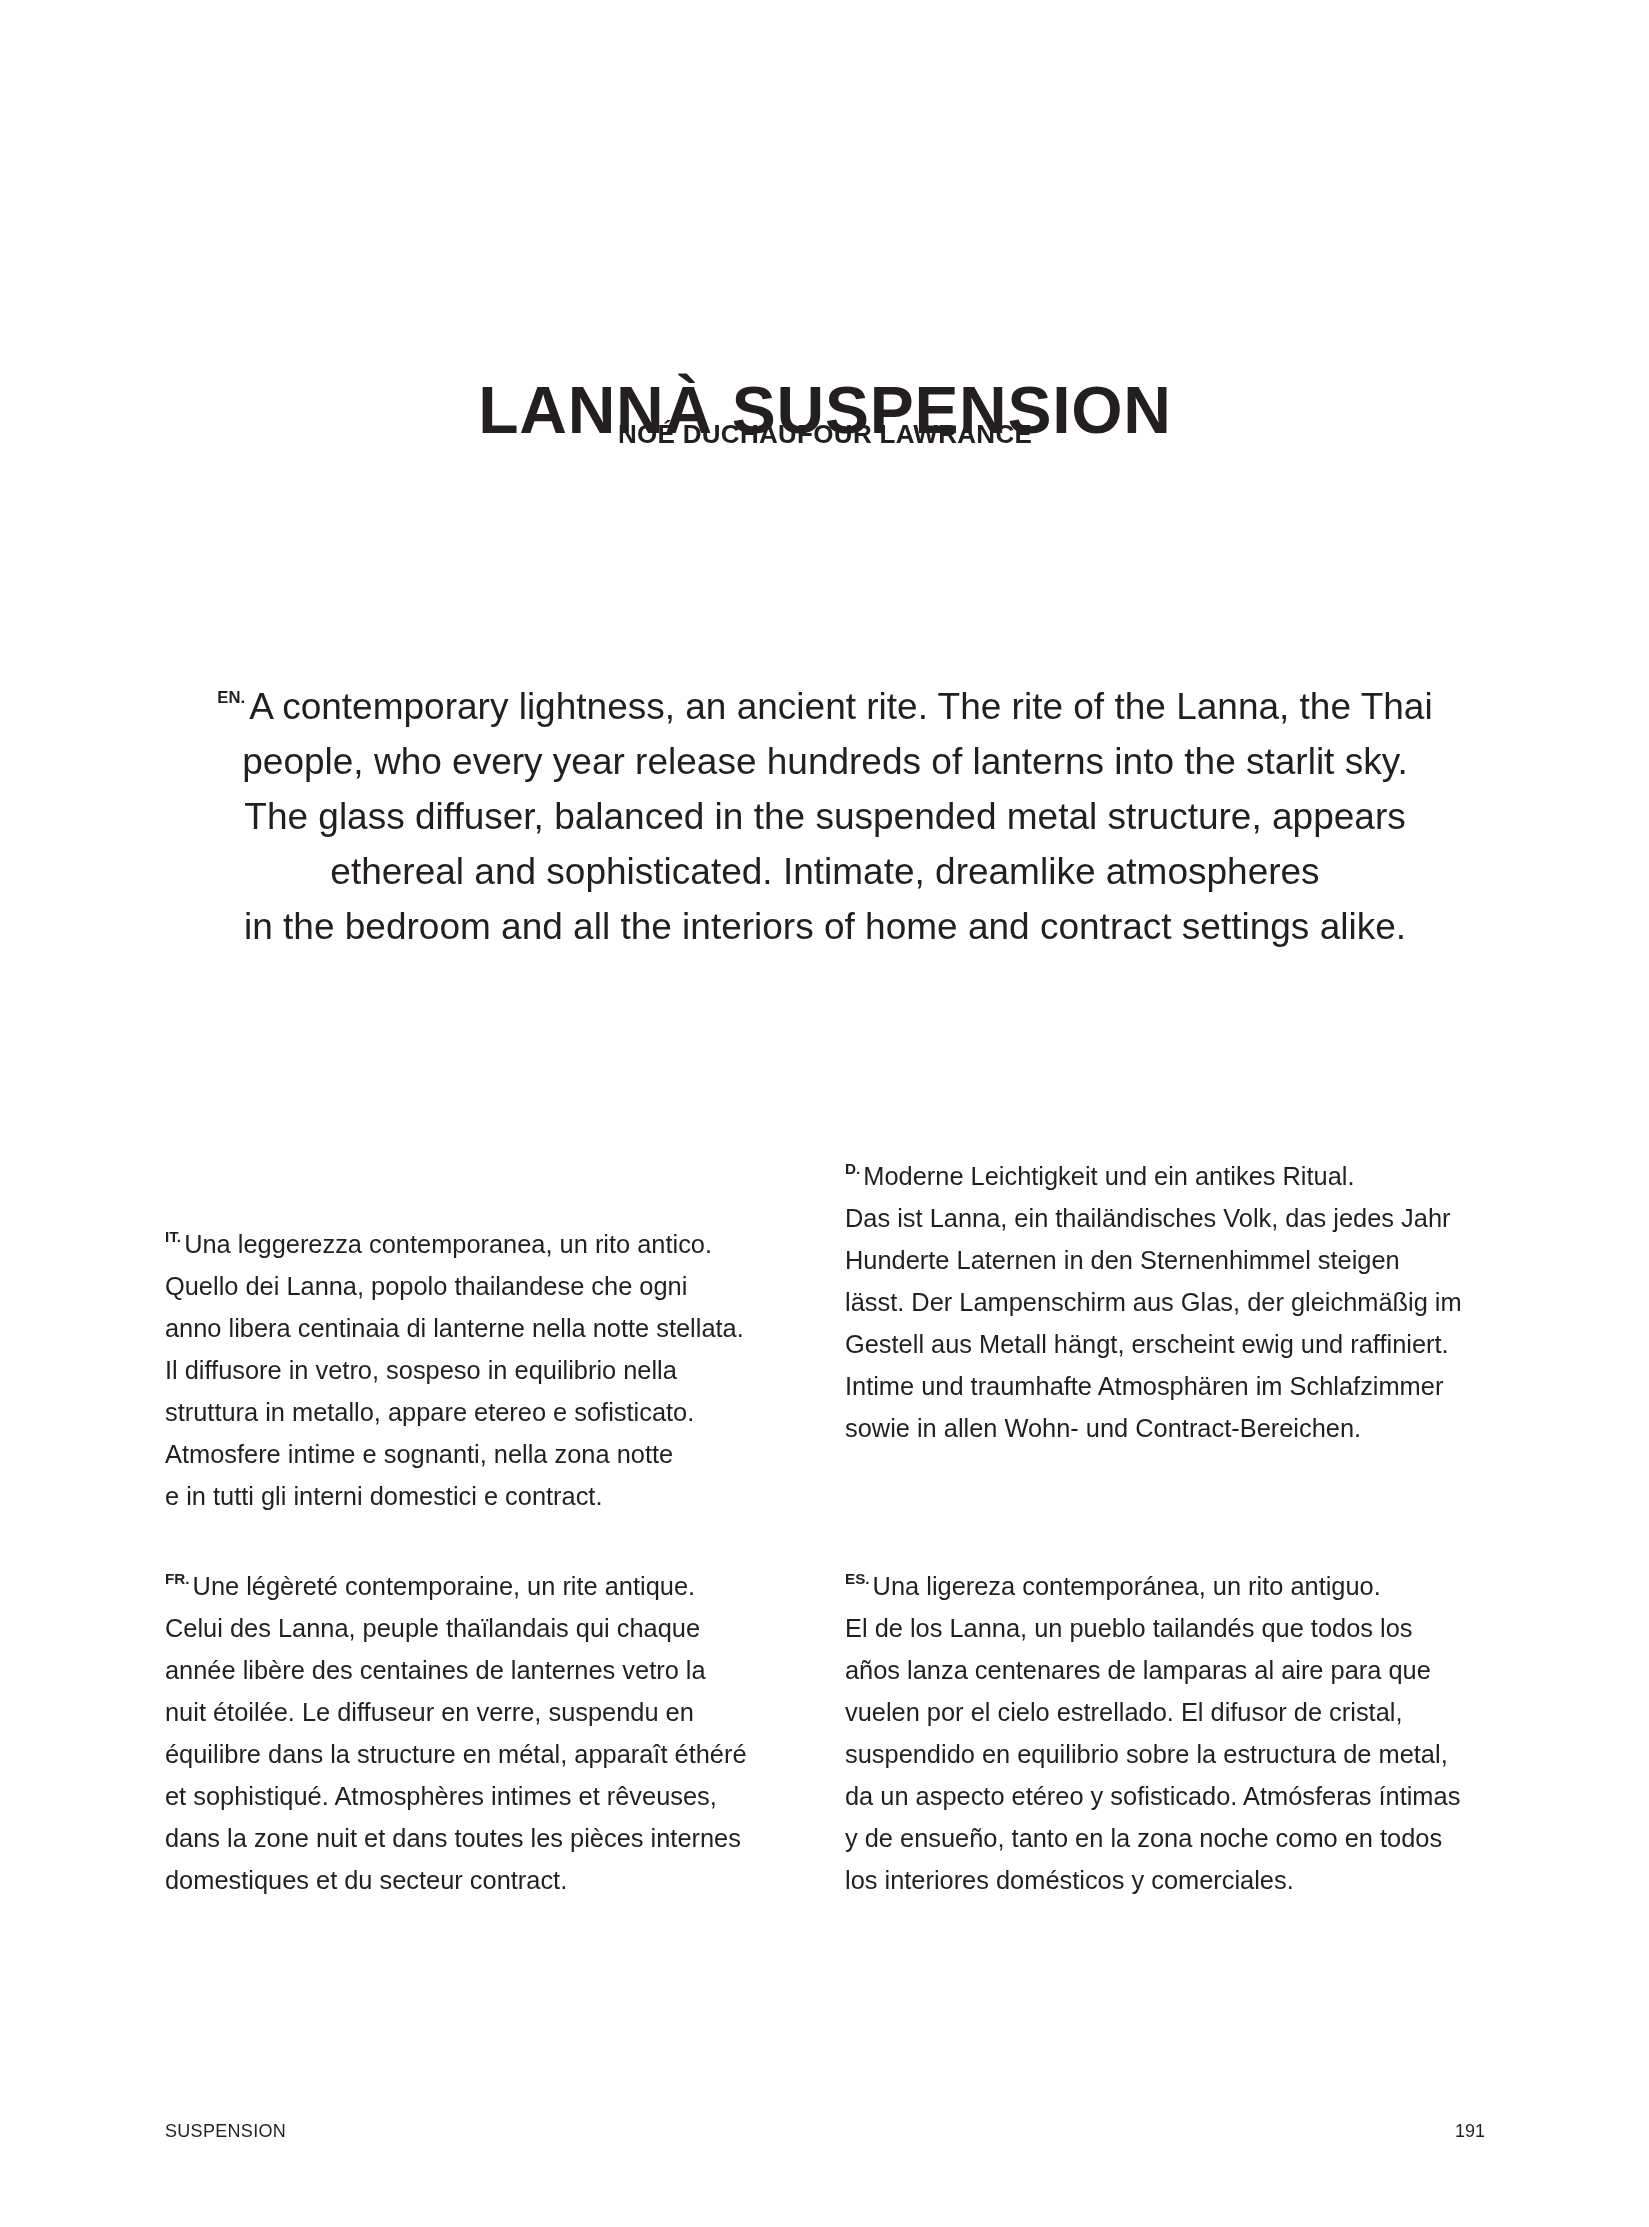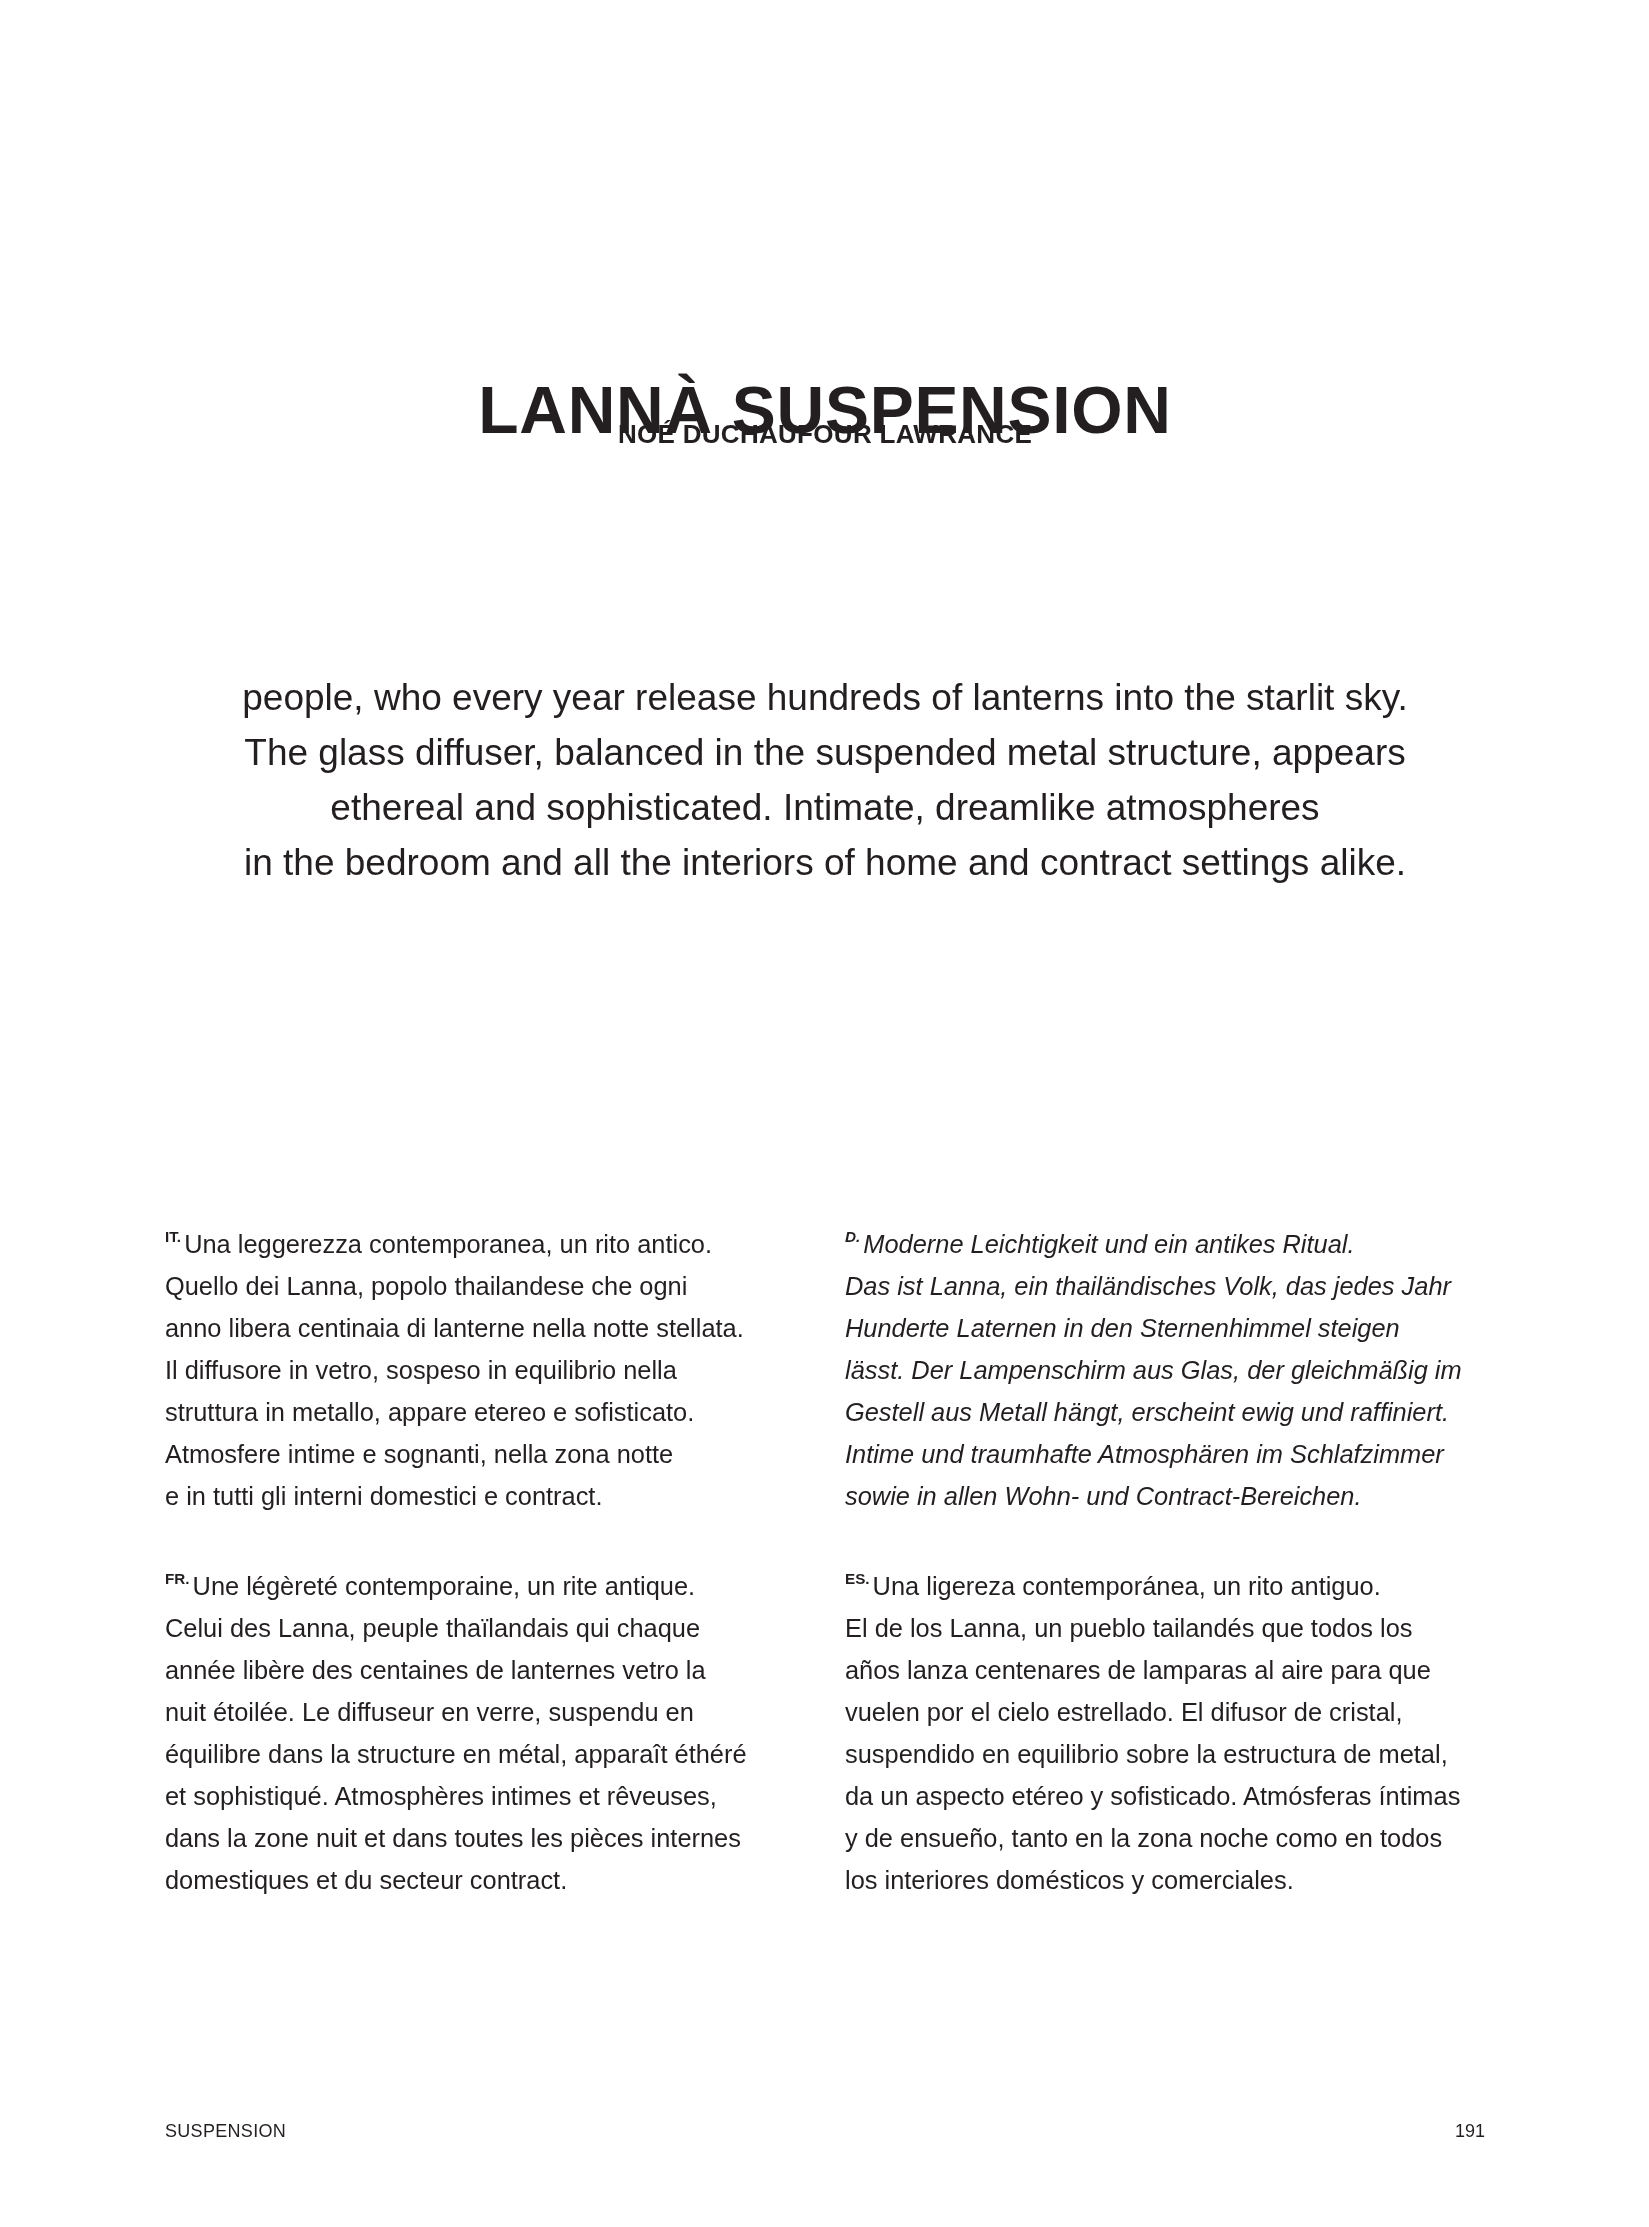--- a/index.html
+++ b/index.html
@@ -25,37 +25,38 @@
     .lead .line { display: block; white-space: nowrap; }
     .lang {
       font-size: 0.45em; font-weight: bold; vertical-align: 0.95em; margin-right: 0.25em;
     }
     .col {
       position: absolute; width: 660px; font-size: 25.4px; line-height: 42px;
     }
     .col .line { display: block; white-space: nowrap; }
     .col .lang { font-size: 0.6em; vertical-align: 0.75em; margin-right: 0.2em; }
     #block-it { left: 165px; top: 1216px; }
-    #block-de { left: 845px; top: 1216px; font-style: italic; }
+    #block-de { left: 845px; top: 1148px; }
     #block-fr { left: 165px; top: 1558px; }
     #block-es { left: 845px; top: 1558px; }
     .footer-section {
       position: absolute; left: 165px; top: 2121px; font-size: 18px; letter-spacing: 0.3px;
     }
     .footer-page {
       position: absolute; right: 165px; top: 2121px; font-size: 18px;
     }
   </style>
 </head>
 <body>
 
 <h1 class="title">LANNÀ SUSPENSION</h1>
 <div class="designer">NOÉ DUCHAUFOUR LAWRANCE</div>
 
 <div class="lead">
+  <span class="line"><span class="lang">EN.</span><span>A contemporary lightness, an ancient rite. The rite of the Lanna, the Thai</span></span>
   <span class="line">people, who every year release hundreds of lanterns into the starlit sky.</span>
   <span class="line">The glass diffuser, balanced in the suspended metal structure, appears</span>
   <span class="line">ethereal and sophisticated. Intimate, dreamlike atmospheres</span>
   <span class="line">in the bedroom and all the interiors of home and contract settings alike.</span>
 </div>
 
 <div class="col" id="block-it">
   <span class="line"><span class="lang">IT.</span><span>Una leggerezza contemporanea, un rito antico.</span></span>
   <span class="line">Quello dei Lanna, popolo thailandese che ogni</span>
   <span class="line">anno libera centinaia di lanterne nella notte stellata.</span>

